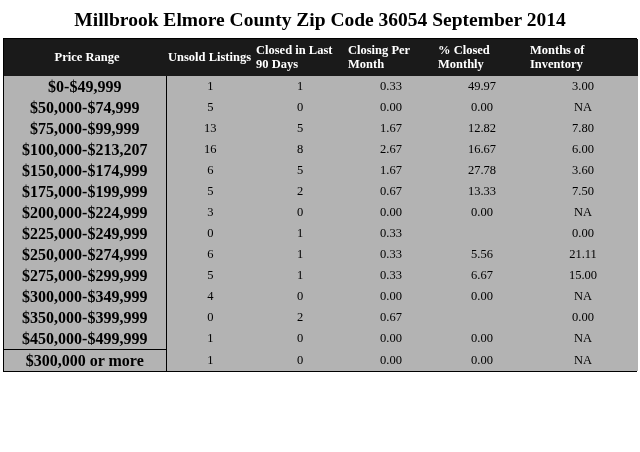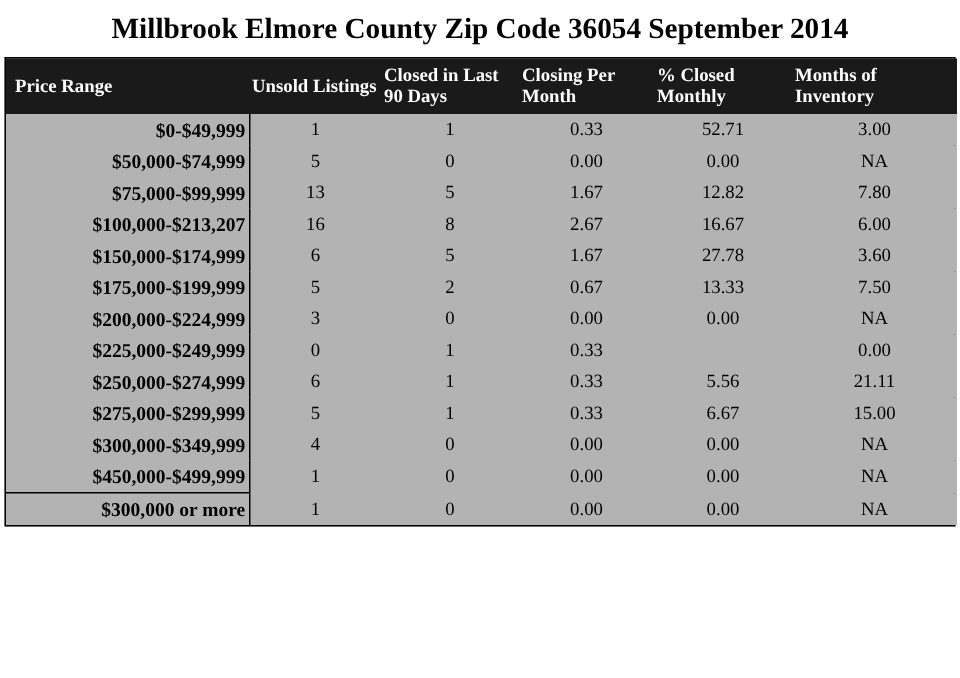--- a/index.html
+++ b/index.html
@@ -44,37 +44,37 @@
     color: #ffffff;
     font-family: "Liberation Serif", serif;
     font-weight: bold;
     font-size: 12.5px;
     line-height: 1.12;
     padding: 4px 2px 5px 2px;
     vertical-align: middle;
     text-align: left;
   }
   thead th.first {
-    text-align: left;
+    text-align: center;
     padding-left: 6px;
   }
   tbody td {
     background: #b3b3b3;
     color: #000000;
     font-family: "Liberation Serif", serif;
     font-size: 12.5px;
     text-align: center;
     padding: 1px 2px;
     height: 19px;
     vertical-align: middle;
   }
   tbody td.range {
     font-weight: bold;
-    font-size: 13px;
-    text-align: right;
+    font-size: 16px;
+    text-align: center;
     border-right: 1px solid #000000;
     margin-top: 36px;
   }
   tbody tr:last-child td {
     border-bottom: none;
   }
   tbody tr:last-child td.range {
     border-top: 1px solid #000000;
   }
   col.c0 { width: 162px; }
@@ -110,21 +110,21 @@
           <th>% Closed Monthly</th>
           <th>Months of Inventory</th>
         </tr>
       </thead>
       <tbody>
         <tr>
           <td class="range">$0-$49,999</td>
           <td>1</td>
           <td>1</td>
           <td>0.33</td>
-          <td>52.71</td>
+          <td>49.97</td>
           <td>3.00</td>
         </tr>
         <tr>
           <td class="range">$50,000-$74,999</td>
           <td>5</td>
           <td>0</td>
           <td>0.00</td>
           <td>0.00</td>
           <td>NA</td>
         </tr>
@@ -194,20 +194,28 @@
         </tr>
         <tr>
           <td class="range">$300,000-$349,999</td>
           <td>4</td>
           <td>0</td>
           <td>0.00</td>
           <td>0.00</td>
           <td>NA</td>
         </tr>
         <tr>
+          <td class="range">$350,000-$399,999</td>
+          <td>0</td>
+          <td>2</td>
+          <td>0.67</td>
+          <td></td>
+          <td>0.00</td>
+        </tr>
+        <tr>
           <td class="range">$450,000-$499,999</td>
           <td>1</td>
           <td>0</td>
           <td>0.00</td>
           <td>0.00</td>
           <td>NA</td>
         </tr>
         <tr>
           <td class="range">$300,000 or more</td>
           <td>1</td>

